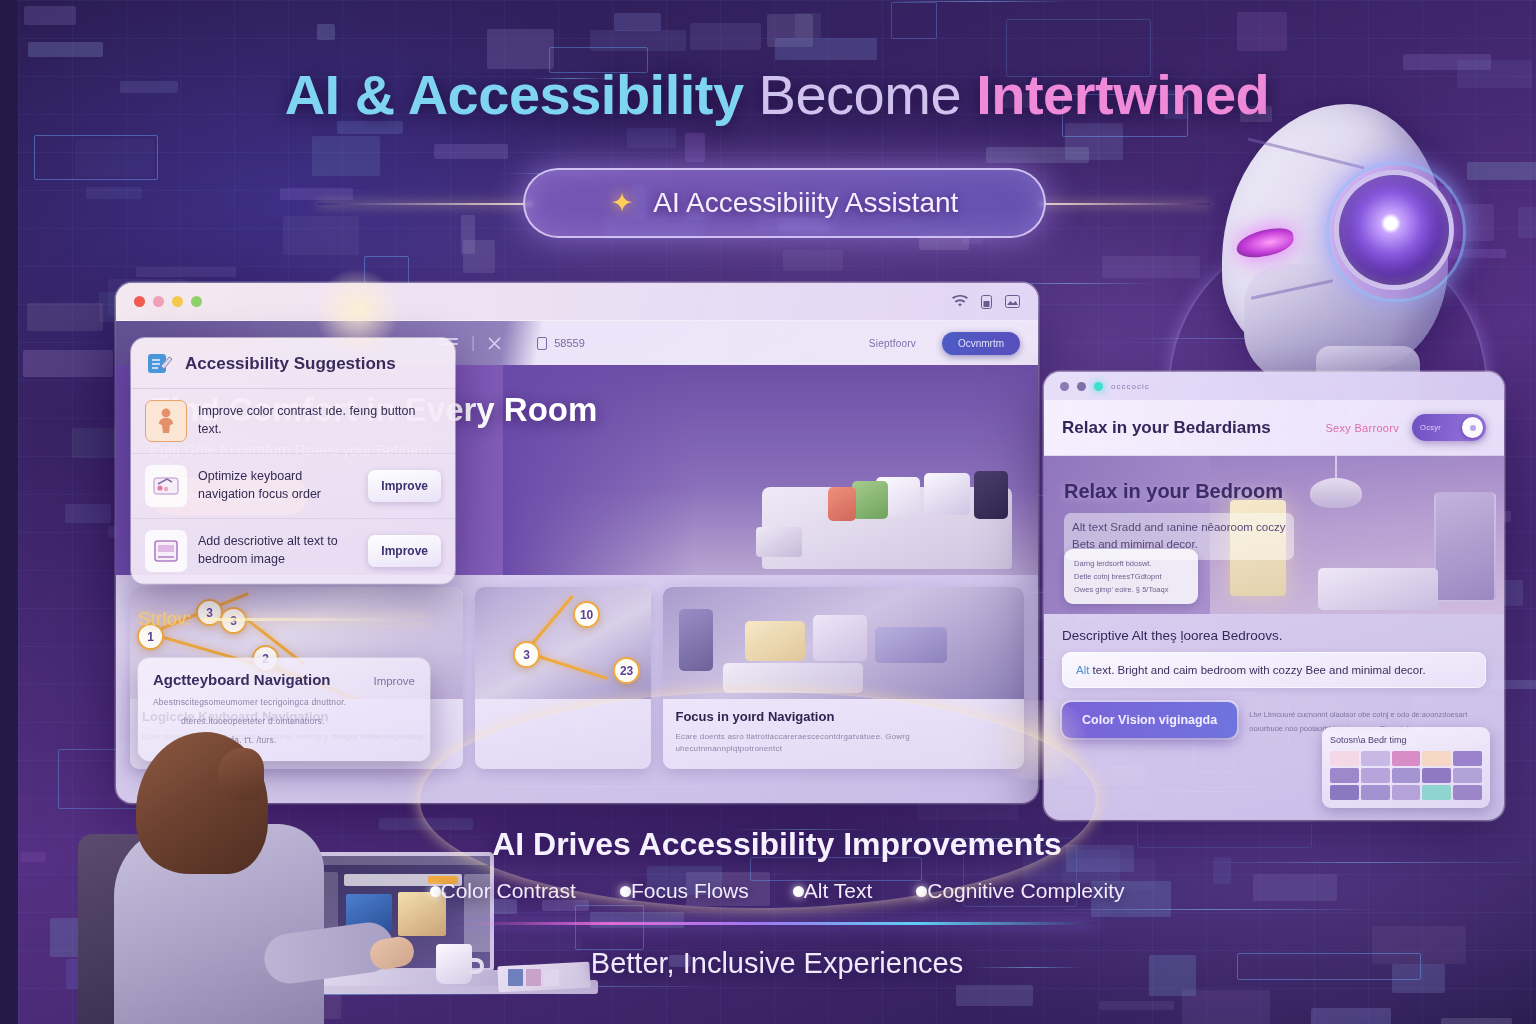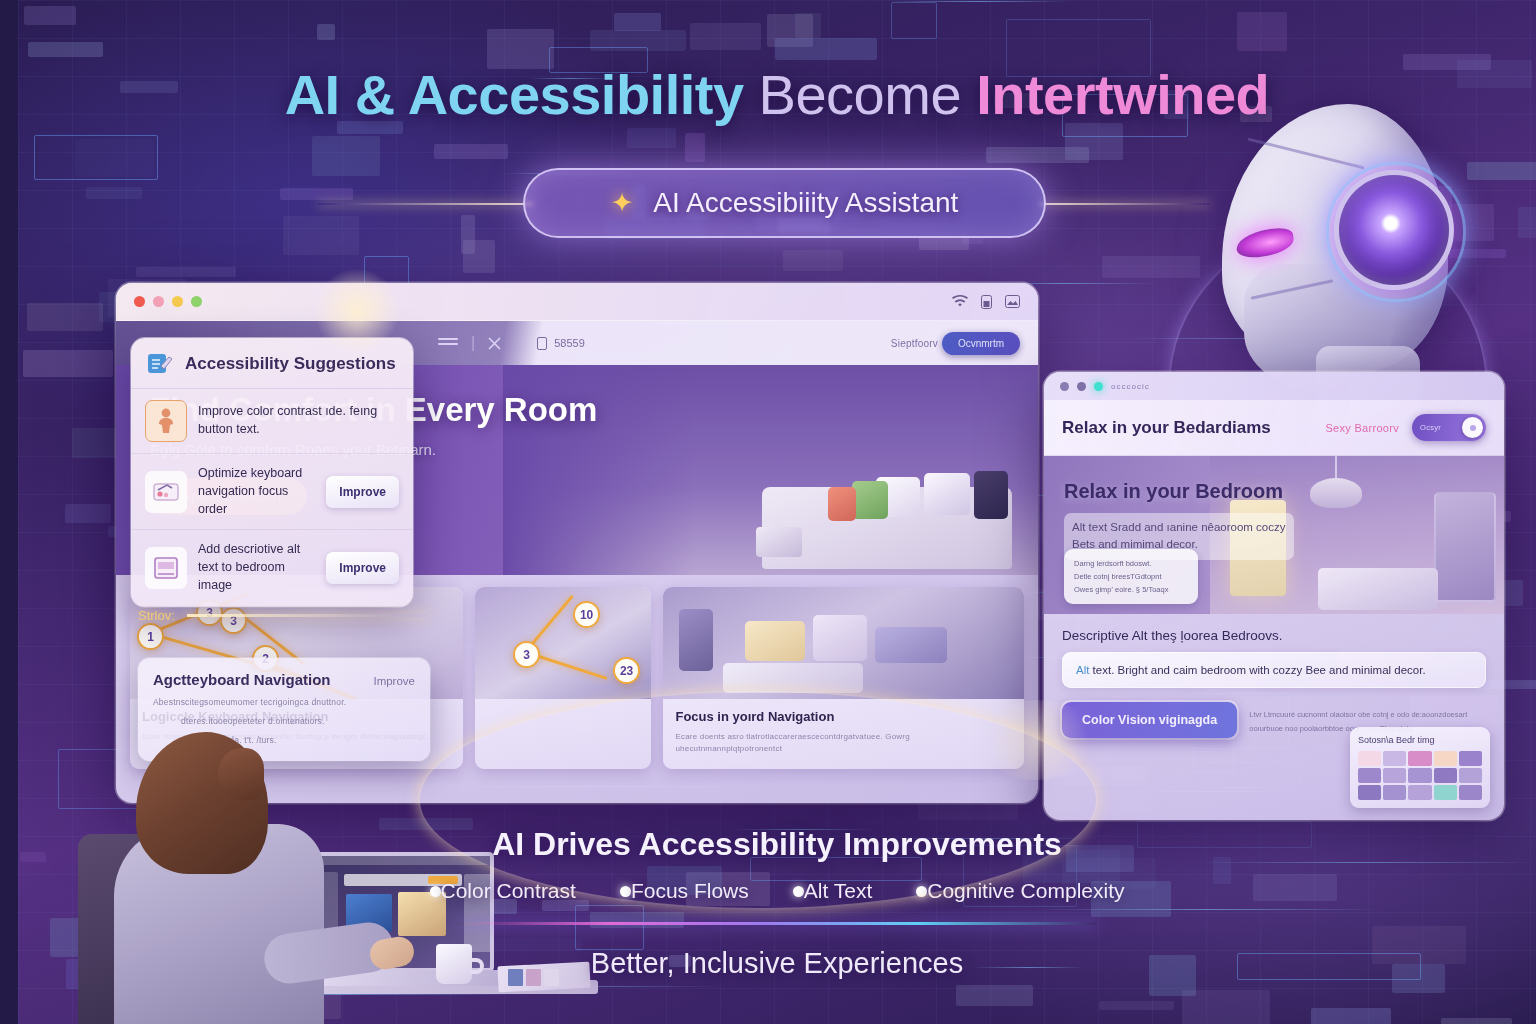--- a/index.html
+++ b/index.html
@@ -136,21 +136,21 @@
   .tb-icons { margin-left: auto; display: flex; align-items: center; gap: 13px; color: #6b5b8e; }
   .tb-icons svg { display: block; }
 
   .toolbar {
     height: 44px; display: flex; align-items: center; gap: 14px;
     padding: 0 18px;
     background: linear-gradient(100deg, rgba(78,58,132,0.85), rgba(96,74,152,0.6) 42%, rgba(238,232,250,0.86) 46%, rgba(240,234,250,0.9));
   }
   .tb-left { display: flex; align-items: center; gap: 13px; margin-left: 304px; color: #ded3f5; }
   .tb-doc { display: flex; align-items: center; gap: 7px; color: #7c6aa3; font-size: 11px; margin-left: 22px; }
-  .tb-right { margin-left: auto; display: flex; align-items: center; gap: 4px; }
+  .tb-right { margin-left: auto; display: flex; align-items: center; gap: 26px; }
   .tb-navtext { font-size: 10px; color: #7f6fa6; letter-spacing: 0.2px; }
   .tb-btn {
     background: linear-gradient(100deg, #4d5cc4, #5a4fbe);
     color: #dfe0fb; font-size: 10px; padding: 6px 16px; border-radius: 14px;
     box-shadow: 0 2px 7px rgba(40,30,110,0.45);
   }
 
   
   .hero {
     position: relative; height: 210px; overflow: hidden;
@@ -197,41 +197,41 @@
     position: absolute; width: 27px; height: 27px; border-radius: 50%;
     background: #fffdf8; border: 2.5px solid #f0a93f;
     color: #5b3f9c; font-size: 12px; font-weight: bold;
     display: flex; align-items: center; justify-content: center;
     box-shadow: 0 2px 9px rgba(180,110,20,0.35);
   }
   .fline { position: absolute; height: 3px; background: #f0a93f; border-radius: 2px; transform-origin: 0 50%; box-shadow: 0 0 7px rgba(240,169,63,0.6); }
 
   
   .suggestions {
-    position: absolute; left: 113px; top: 338px; width: 282px; border-radius: 14px;
+    position: absolute; left: 113px; top: 338px; width: 324px; border-radius: 14px;
     background: linear-gradient(165deg, rgba(250,240,248,0.95), rgba(240,229,248,0.93));
     box-shadow: 0 16px 46px rgba(30,8,70,0.42), 0 0 0 1px rgba(255,255,255,0.55);
     overflow: hidden;
   }
   .sg-head { display: flex; align-items: center; gap: 12px; padding: 14px 16px 12px 16px; border-bottom: 1px solid rgba(170,150,205,0.28); }
   .sg-head-title { font-size: 17px; font-weight: bold; color: #3a2b5c; }
   .sg-row { display: flex; align-items: center; gap: 11px; padding: 11px 14px; border-bottom: 1px solid rgba(170,150,205,0.2); }
   .sg-ico { width: 42px; height: 42px; border-radius: 7px; flex: 0 0 42px; display: flex; align-items: center; justify-content: center; }
   .sg-ico.orange { background: #fbe6d6; border: 1.5px solid #e8a36b; }
   .sg-ico.soft { background: rgba(255,255,255,0.8); }
   .sg-txt { flex: 1; font-size: 12.5px; color: #342a52; line-height: 1.42; }
   .sg-btn {
     font-size: 12px; font-weight: bold; color: #3b3070;
     background: linear-gradient(170deg, #ffffff, #e9e2f7);
     padding: 9px 13px; border-radius: 7px; box-shadow: 0 2px 6px rgba(60,30,110,0.2);
   }
 
   
   .status-strip { position: absolute; left: 120px; top: 608px; width: 290px; display: flex; align-items: center; gap: 12px; }
-  .status-label { font-size: 13px; color: #f0c977; text-shadow: 0 0 9px rgba(240,190,110,0.8); }
+  .status-label { font-size: 19px; color: #f0c977; text-shadow: 0 0 9px rgba(240,190,110,0.8); }
   .status-beam { flex: 1; height: 3px; background: linear-gradient(90deg, rgba(255,240,200,0.95), rgba(255,230,180,0)); box-shadow: 0 0 12px rgba(255,225,170,0.85); }
 
   
   .knav {
     position: absolute; left: 120px; top: 658px; width: 292px; border-radius: 12px;
     background: linear-gradient(165deg, rgba(246,241,253,0.88), rgba(229,221,247,0.82));
     box-shadow: 0 12px 34px rgba(30,8,70,0.35), 0 0 0 1px rgba(255,255,255,0.4);
     padding: 13px 15px 16px 15px;
   }
   .knav-head { display: flex; align-items: baseline; }
@@ -302,21 +302,21 @@
   .rp-foot { display: flex; gap: 12px; padding: 14px 18px 0 18px; }
   .cvs-btn {
     background: linear-gradient(100deg, #7b62d8, #6f74dd);
     color: #f2eeff; font-size: 12.5px; font-weight: bold;
     padding: 11px 20px; border-radius: 9px;
     box-shadow: 0 4px 14px rgba(60,30,140,0.45), 0 0 0 2px rgba(255,255,255,0.55);
     white-space: nowrap; align-self: flex-start;
   }
   .cvs-note { font-size: 7.5px; color: #7e75a0; line-height: 1.9; flex: 1; padding-top: 6px; }
   .swatch-card {
-    position: absolute; right: 14px; bottom: 12px; width: 140px;
+    position: absolute; right: 14px; bottom: 12px; width: 168px;
     background: linear-gradient(170deg, rgba(248,245,255,0.9), rgba(228,219,246,0.85));
     border-radius: 9px; padding: 8px; box-shadow: 0 4px 14px rgba(40,15,90,0.25);
   }
   .swatch-title { font-size: 9px; color: #4a3e72; margin-bottom: 6px; }
   .swatch-grid { display: grid; grid-template-columns: repeat(5, 1fr); gap: 2px; }
   .sw { height: 15px; border-radius: 2px; }
 
   
   .scene { position: absolute; left: 60px; top: 700px; width: 520px; height: 324px; }
   .chair { position: absolute; left: 0; bottom: 0; width: 86px; height: 190px; background: linear-gradient(160deg,#5b4b6f,#3b3050); border-radius: 14px 8px 0 0; }

